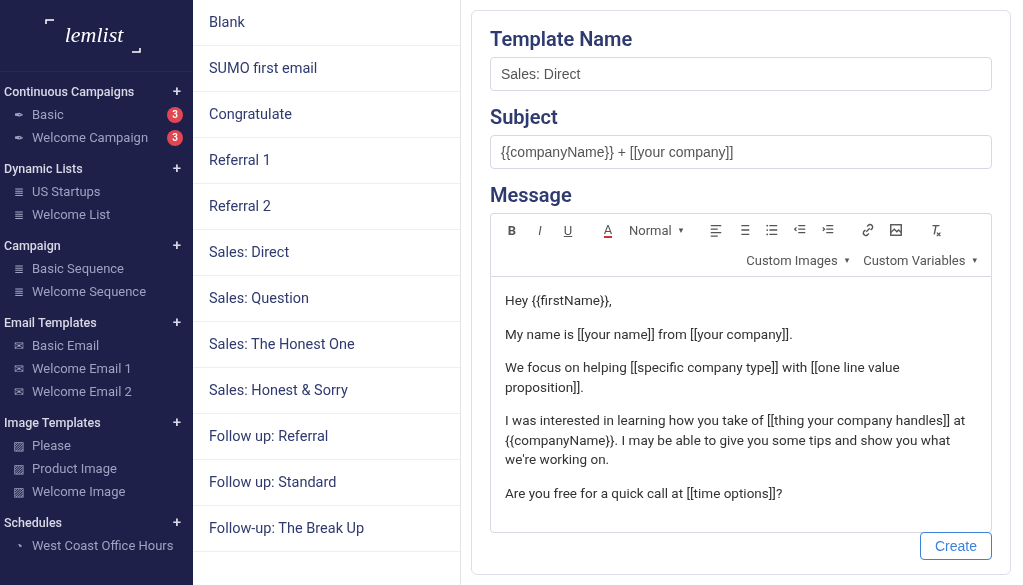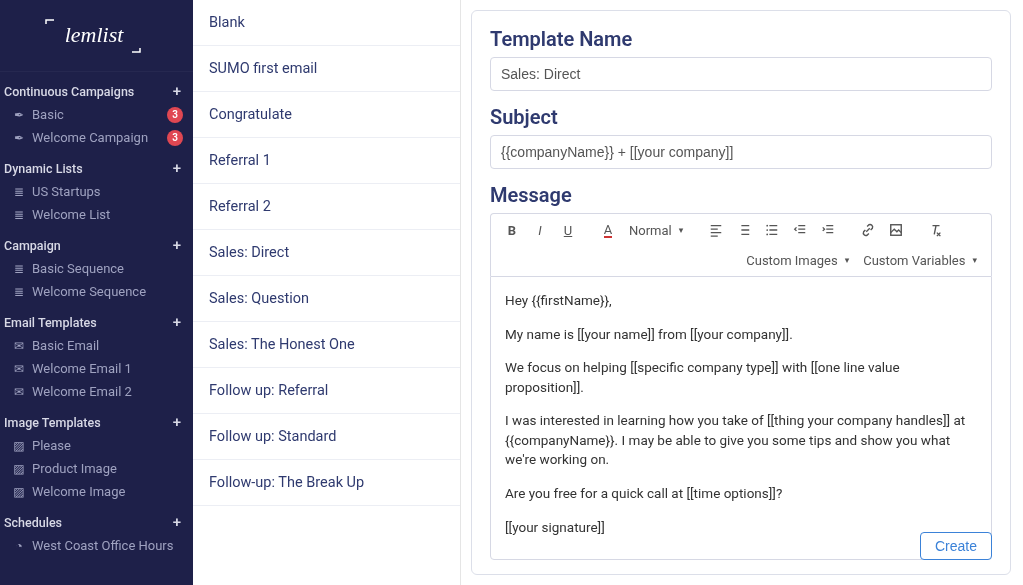--- a/index.html
+++ b/index.html
@@ -274,20 +274,21 @@
 <nav class="template-list">
   <div id="template-items">
       <div class="template-item">Blank</div>
       <div class="template-item">SUMO first email</div>
       <div class="template-item">Congratulate</div>
       <div class="template-item">Referral 1</div>
       <div class="template-item">Referral 2</div>
       <div class="template-item">Sales: Direct</div>
       <div class="template-item">Sales: Question</div>
       <div class="template-item">Sales: The Honest One</div>
+      <div class="template-item">Sales: Honest &amp; Sorry</div>
       <div class="template-item">Follow up: Referral</div>
       <div class="template-item">Follow up: Standard</div>
       <div class="template-item">Follow-up: The Break Up</div>
     </div>
 </nav>
 
 <main class="editor-wrap">
   <div class="editor-card">
 
     <div class="field-label">Template Name</div>
@@ -376,18 +377,17 @@
         <span class="caret">▾</span>
       </span>
     </div>
 
     <div class="msg-body" id="msg-body" contenteditable="true" style="">
         <p>Hey {{firstName}},</p>
         <p>My name is [[your name]] from [[your company]].</p>
         <p>We focus on helping [[specific company type]] with [[one line value proposition]].</p>
         <p>I was interested in learning how you take of [[thing your company handles]] at {{companyName}}. I may be able to give you some tips and show you what we're working on.</p>
         <p>Are you free for a quick call at [[time options]]?</p>
-        <p>[[your signature]]</p>
       </div>
 
     <button class="btn-create">Create</button>
   </div>
 </main>
 
 </body></html>

